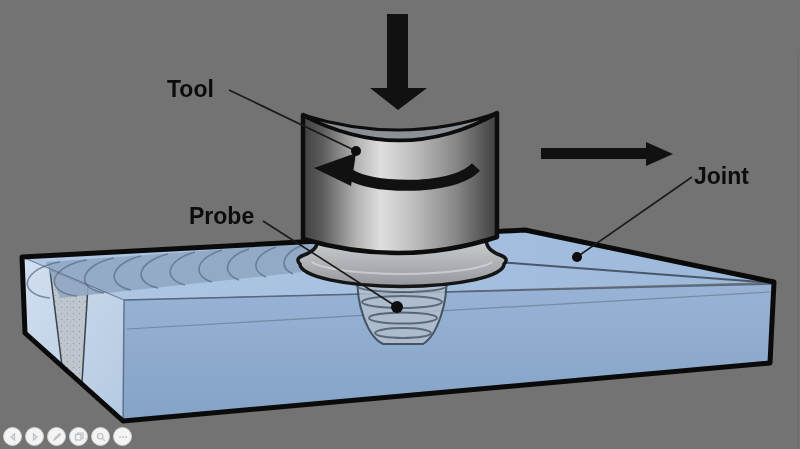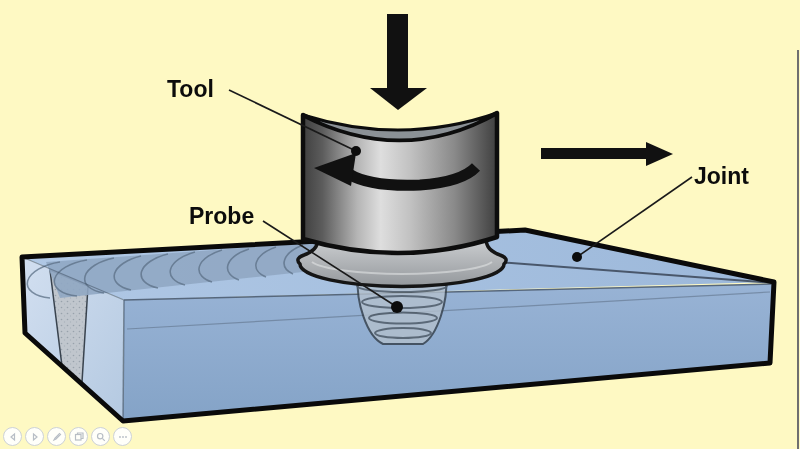--- a/index.html
+++ b/index.html
@@ -1,16 +1,16 @@
 <!DOCTYPE html>
 <html><head>
 <meta charset="utf-8">
 <style>
   html,body{margin:0;padding:0;background:#fff;}
-  #stage{position:relative;width:800px;height:449px;background:#fef9c3;overflow:hidden;
+  #stage{position:relative;width:800px;height:449px;background:#737373;overflow:hidden;
          font-family:"Liberation Sans",sans-serif;}
   #diagram{position:absolute;left:0;top:0;}
   .label-text{font-family:"Liberation Sans",sans-serif;font-weight:700;font-size:23px;fill:#0c0c0c;}
   #window-edge{position:absolute;top:50px;right:1px;width:2px;height:399px;background:#6f6f6f;}
   #slideshow-toolbar{position:absolute;left:3px;bottom:3px;display:flex;gap:3px;}
   .tb-btn{width:19px;height:19px;border-radius:50%;border:1px solid #cdd2d7;background:rgba(255,255,255,.92);
           display:flex;align-items:center;justify-content:center;box-sizing:border-box;cursor:pointer;padding:0;}
   .tb-btn svg{display:block;}
   .tb-glyph{stroke:#b8bec5;fill:none;stroke-width:1.2;}
   .tb-fill{fill:#b8bec5;stroke:none;}

